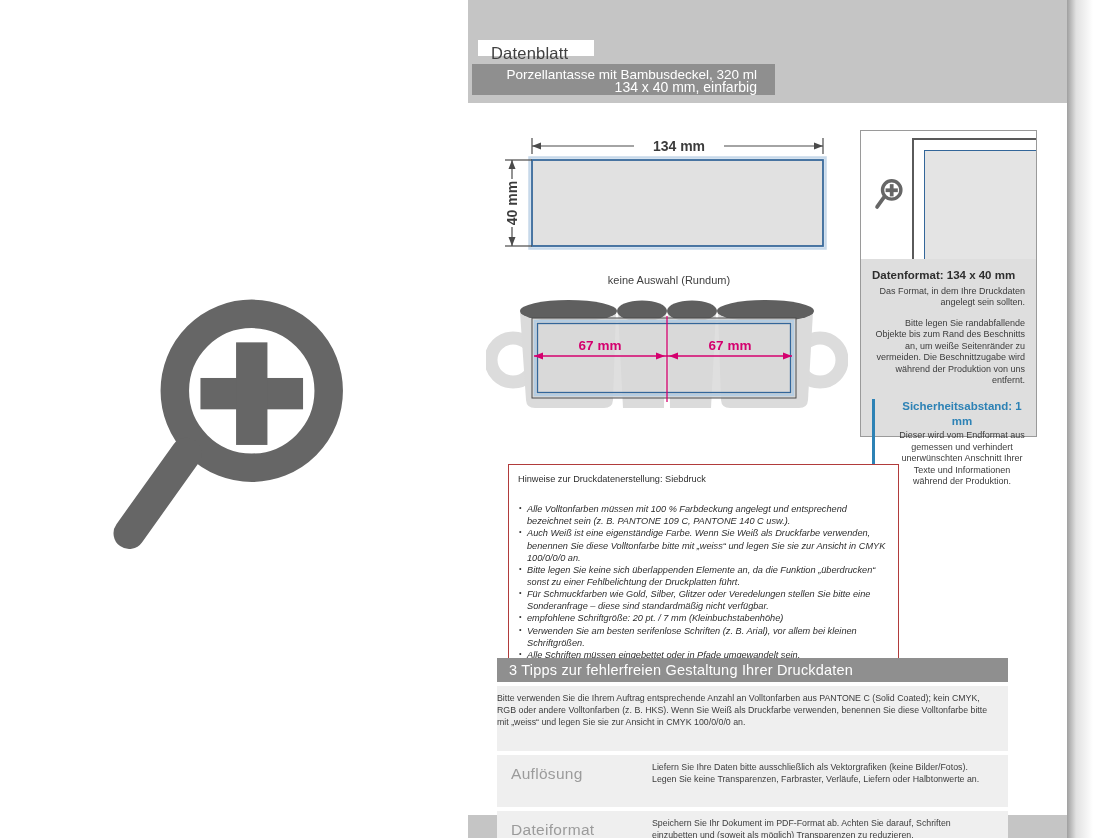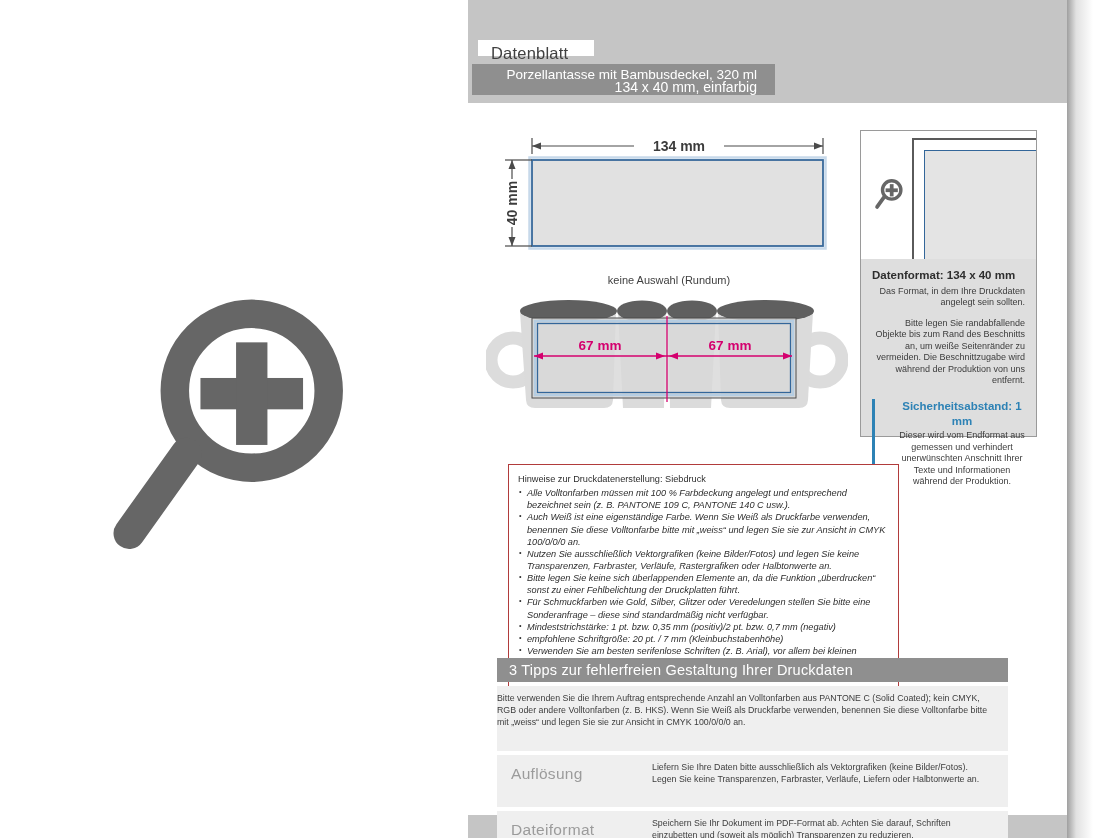--- a/index.html
+++ b/index.html
@@ -43,21 +43,21 @@
                 padding:9px 11px; font-size:9px; line-height:1.28; color:#3c3c3c; }
   .panel-h { font-size:11.5px; font-weight:bold; color:#2e2e2e; margin-bottom:3px; }
   .panel-p { margin-bottom:9px;text-align:right; }
   .safety { border-left:3px solid #2d82b5; padding-left:24px; margin-top:12px;text-align:center; }
   .safety-h { font-size:11.5px; font-weight:bold; color:#2d82b5; margin-bottom:2px; }
 
   
   .notice { position:absolute; left:40px; top:464px; width:391px; background:#fff;
             border:1px solid #b13b3b; padding:8px 9px 9px 9px; font-size:9.2px;
             line-height:1.32; color:#2e2e2e; }
-  .notice-title { margin-bottom:2px; }
+  .notice-title { margin-bottom:18px; }
   .notice ul { list-style:none;font-style:italic; }
   .notice li { padding-left:9px; position:relative; }
   .notice li::before { content:"•"; position:absolute; left:1px; top:0; font-size:7px; }
 
   
   .tips { position:absolute; left:29px; top:658px; width:511px; }
   .tips-bar { height:24px; background:#8f8f8f; color:#fff; font-size:14.5px;
               line-height:24px; padding-left:12px; letter-spacing:.2px; }
   .tip-row { display:flex; background:#efefef; margin-top:4px; }
   .tip-label { width:155px; flex:0 0 155px; font-size:15.5px; color:#9b9b9b;
@@ -173,24 +173,22 @@
           <div>Dieser wird vom Endformat aus gemessen und verhindert unerwünschten Anschnitt Ihrer Texte und Informationen während der Produktion.</div>
         </div>
       </div>
     </div>
 
     <div class="notice">
       <div class="notice-title">Hinweise zur Druckdatenerstellung: Siebdruck</div>
       <ul>
         <li>Alle Volltonfarben müssen mit 100 % Farbdeckung angelegt und entsprechend bezeichnet sein (z. B. PANTONE 109 C, PANTONE 140 C usw.).</li>
         <li>Auch Weiß ist eine eigenständige Farbe. Wenn Sie Weiß als Druckfarbe verwenden, benennen Sie diese Volltonfarbe bitte mit „weiss“ und legen Sie sie zur Ansicht in CMYK 100/0/0/0 an.</li>
-        <li>Nutzen Sie ausschließlich Vektorgrafiken (keine Bilder/Fotos) und legen Sie keine Transparenzen, Farbraster, Verläufe, Rastergrafiken oder Halbtonwerte an.</li>
         <li>Bitte legen Sie keine sich überlappenden Elemente an, da die Funktion „überdrucken“ sonst zu einer Fehlbelichtung der Druckplatten führt.</li>
         <li>Für Schmuckfarben wie Gold, Silber, Glitzer oder Veredelungen stellen Sie bitte eine Sonderanfrage – diese sind standardmäßig nicht verfügbar.</li>
-        <li>Mindeststrichstärke: 1 pt. bzw. 0,35 mm (positiv)/2 pt. bzw. 0,7 mm (negativ)</li>
         <li>empfohlene Schriftgröße: 20 pt. / 7 mm (Kleinbuchstabenhöhe)</li>
         <li>Verwenden Sie am besten serifenlose Schriften (z. B. Arial), vor allem bei kleinen Schriftgrößen.</li>
         <li>Alle Schriften müssen eingebettet oder in Pfade umgewandelt sein.</li>
       </ul>
     </div>
 
     <div class="tips">
       <div class="tips-bar">3 Tipps zur fehlerfreien Gestaltung Ihrer Druckdaten</div>
       <div class="tip-row">
         <div class="tip-text">Bitte verwenden Sie die Ihrem Auftrag entsprechende Anzahl an Volltonfarben aus PANTONE C (Solid Coated); kein CMYK, RGB oder andere Volltonfarben (z. B. HKS). Wenn Sie Weiß als Druckfarbe verwenden, benennen Sie diese Volltonfarbe bitte mit „weiss“ und legen Sie sie zur Ansicht in CMYK 100/0/0/0 an.</div>

